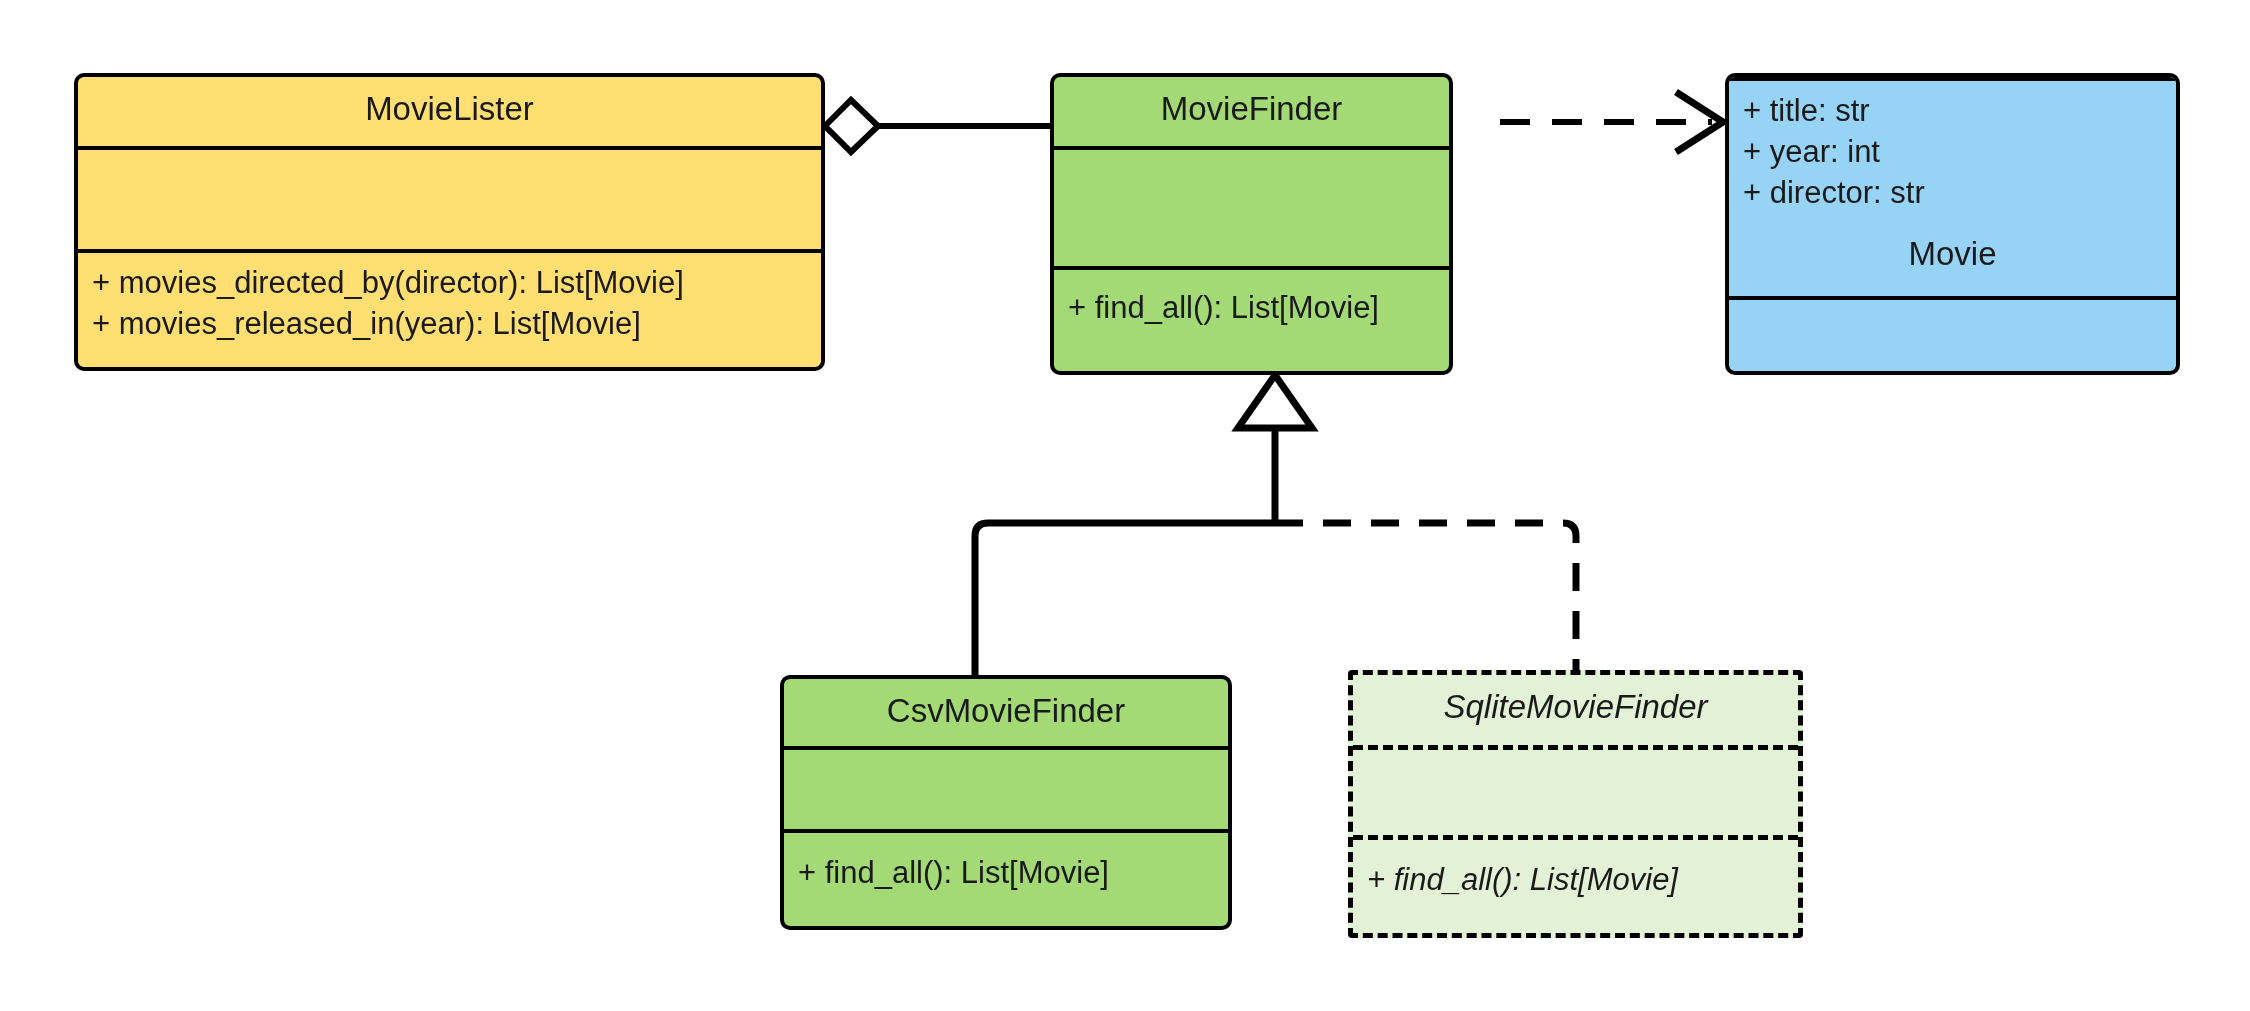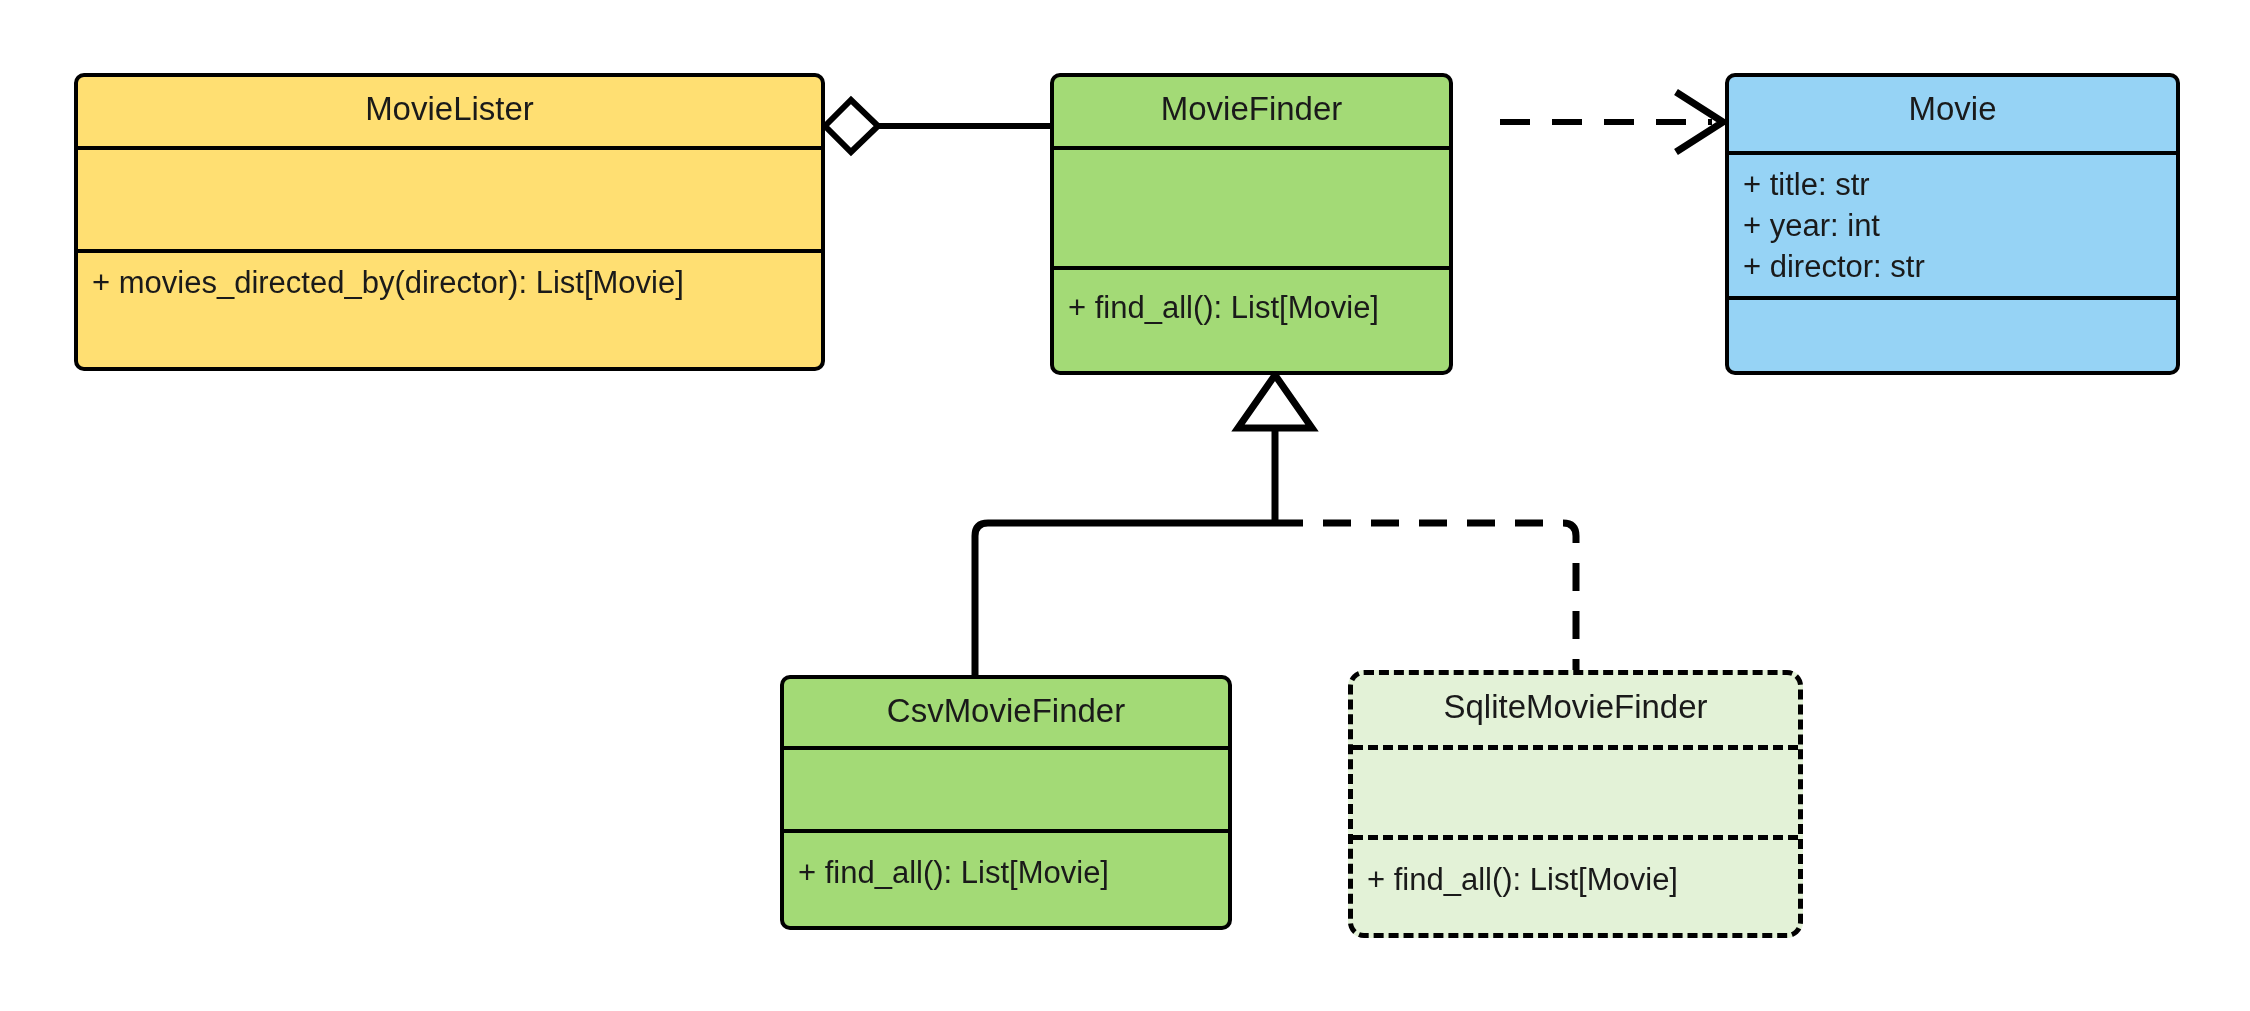--- a/index.html
+++ b/index.html
@@ -29,21 +29,22 @@
     position: absolute;
     box-sizing: border-box;
     border: 4px solid #000000;
     border-radius: 10px;
     overflow: hidden;
     z-index: 5;
   }
   .uml-class.dashed {
     border-style: dashed;
     border-width: 5px;
-    border-radius: 16px;
+    border-radius: 4px;
+    font-style: italic;
   }
   .compartment {
     box-sizing: border-box;
     width: 100%;
     position: relative;
   }
   .compartment.divider {
     border-top: 4px solid #000000;
   }
   .uml-class.dashed .compartment.divider {
@@ -102,46 +103,47 @@
   </svg>
 
   <div class="uml-class" style="left:74px; top:73px; width:751px; height:298px; background:#FFDF72;">
     <div class="compartment" style="height:69px;">
       <div class="class-name">MovieLister</div>
     </div>
     <div class="compartment divider empty-compartment" style="height:103px;"></div>
     <div class="compartment divider" style="height:122px;">
       <div class="member-list">
         <div class="member">+ movies_directed_by(director): List[Movie]</div>
+        <div class="member">+ movies_released_in(year): List[Movie]</div>
       </div>
     </div>
   </div>
 
   <div class="uml-class" style="left:1050px; top:73px; width:403px; height:302px; background:#A3DA76;">
     <div class="compartment" style="height:69px;">
       <div class="class-name">MovieFinder</div>
     </div>
     <div class="compartment divider empty-compartment" style="height:120px;"></div>
     <div class="compartment divider" style="height:105px;">
       <div class="member-list" style="padding-top:18px;">
         <div class="member">+ find_all(): List[Movie]</div>
       </div>
     </div>
   </div>
 
   <div class="uml-class" style="left:1725px; top:73px; width:455px; height:302px; background:#96D3F5;">
-    <div class="compartment" style="height:74px;">
-      <div class="class-name">Movie</div>
-    </div>
     <div class="compartment divider" style="height:145px;">
       <div class="member-list">
         <div class="member">+ title: str</div>
         <div class="member">+ year: int</div>
         <div class="member">+ director: str</div>
       </div>
+    </div>
+    <div class="compartment" style="height:74px;">
+      <div class="class-name">Movie</div>
     </div>
     <div class="compartment divider empty-compartment" style="height:75px;"></div>
   </div>
 
   <div class="uml-class" style="left:748px; top:675px; width:452px; height:255px; background:#A3DA76;margin-left:32px;">
     <div class="compartment" style="height:67px;">
       <div class="class-name">CsvMovieFinder</div>
     </div>
     <div class="compartment divider empty-compartment" style="height:83px;"></div>
     <div class="compartment divider" style="height:97px;">

